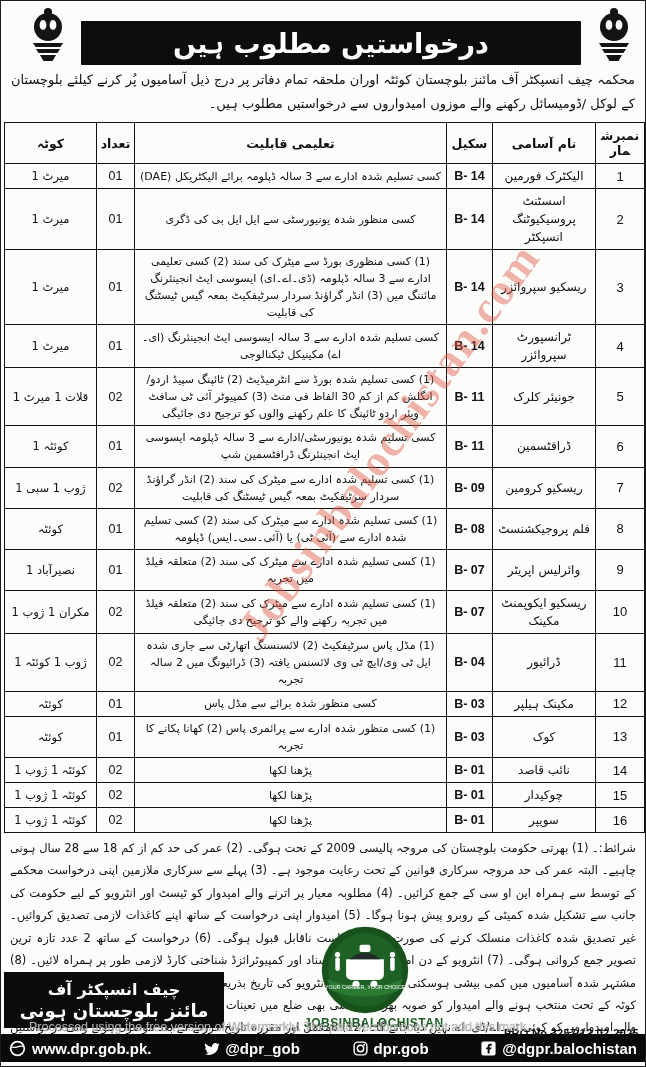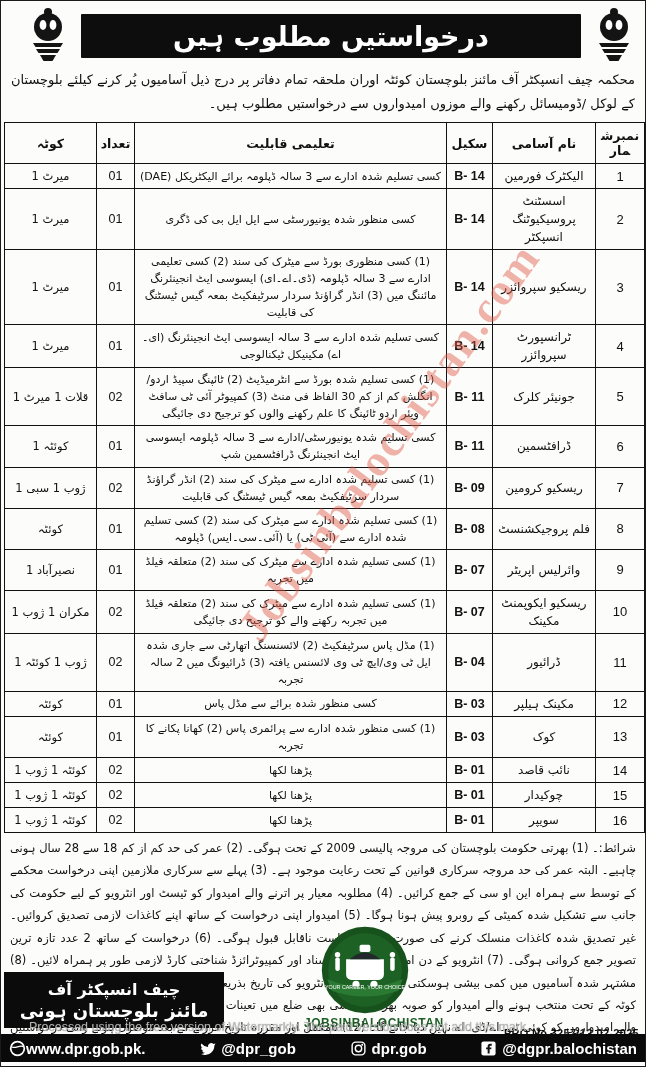--- a/index.html
+++ b/index.html
@@ -2,21 +2,21 @@
 <html lang="ur"><head>
 <meta charset="utf-8">
 <style>
   html,body{margin:0;padding:0;background:#9a9a9a;}
   .page{
     width:646px;height:1067px;position:relative;margin:0 auto;
     background:#fcfcfa;border:1px solid #1a1a1a;overflow:hidden;
     font-family:"DejaVu Sans",sans-serif;color:#111;box-sizing:border-box;
   }
   
-  .masthead{display:flex;align-items:center;padding:4px 6px 0 22px;}
+  .masthead{display:flex;align-items:flex-end;padding:4px 6px 0 22px;}
   .emblem{width:50px;height:60px;flex:0 0 auto;}
   .banner{flex:1;background:#0d0d0d;color:#fff;margin:2px 8px 0 8px;height:44px;
     display:flex;align-items:center;justify-content:center;border-radius:1px;}
   .banner-title{font-size:27px;font-weight:bold;direction:rtl;letter-spacing:1px;}
   
   .intro{direction:rtl;text-align:justify;font-size:13px;line-height:1.85;
     padding:3px 10px 4px 10px;}
   
   table.jobs{width:640px;margin:2px 3px 0 3px;border-collapse:collapse;direction:rtl;
     table-layout:fixed;}
@@ -47,21 +47,21 @@
   .logo-badge svg{width:90px;height:90px;display:block;margin:0 auto;}
   .logo-caption{font-size:12px;font-weight:bold;color:#1d5c24;letter-spacing:0.5px;
     font-family:"Liberation Sans",sans-serif;margin-top:1px;}
   .prq{position:absolute;right:6px;top:1002px;font-size:11px;font-weight:bold;z-index:6;
     font-family:"Liberation Sans",sans-serif;letter-spacing:0.3px;margin-top:24px;}
   .watermarkly{position:absolute;left:28px;top:1019px;width:600px;z-index:9;
     color:rgba(190,190,190,0.92);font-size:12.5px;font-family:"Liberation Sans",sans-serif;
     text-shadow:0 0 1px rgba(80,80,80,0.6);white-space:nowrap;}
   .footer-bar{position:absolute;left:0;right:0;bottom:4px;height:28px;background:#0a0a0a;
     color:#fff;display:flex;align-items:center;padding:0 8px;box-sizing:border-box;z-index:8;
-    font-family:"Liberation Sans",sans-serif;font-weight:bold;font-size:15px;}
+    font-family:"Liberation Sans",sans-serif;font-weight:bold;font-size:15px;gap:6px;}
   .footer-bar .grp{display:flex;align-items:center;gap:5px;}
   .footer-bar .sp{flex:1;}
   .footer-bar svg{width:17px;height:17px;display:block;}
 </style>
 </head>
 <body>
 
 <div class="page">
 
   <div class="masthead">

